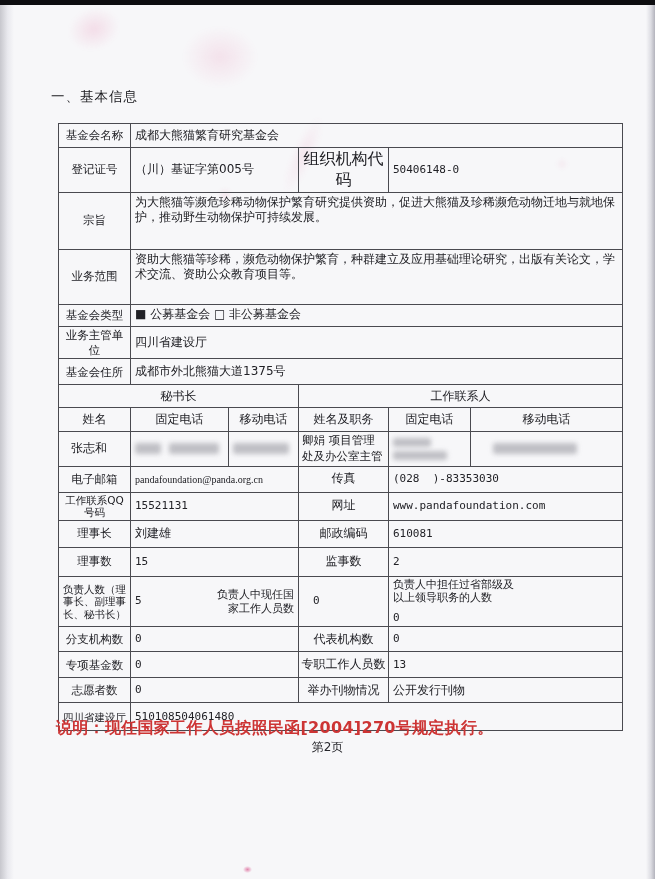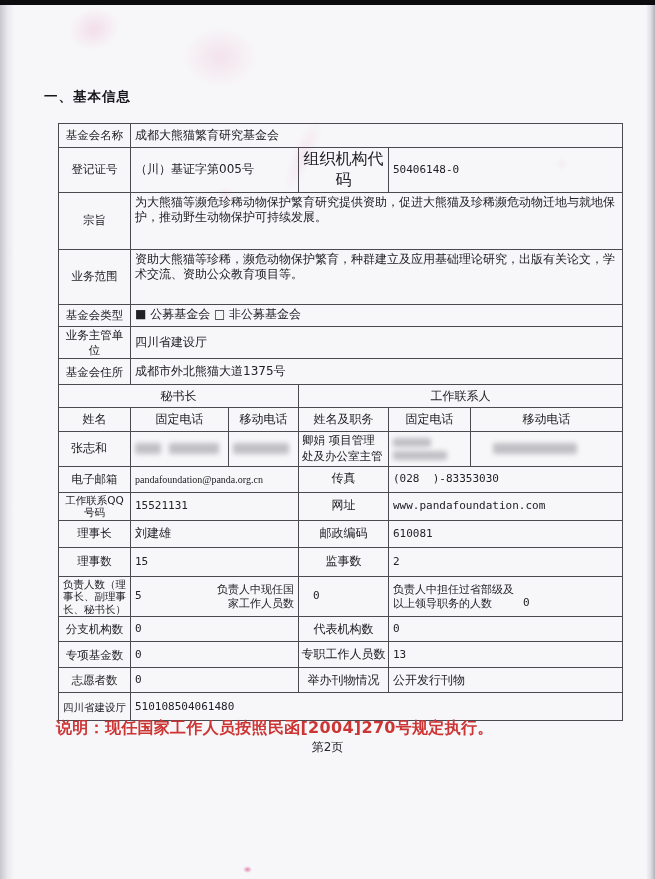--- a/index.html
+++ b/index.html
@@ -19,36 +19,36 @@
     background:radial-gradient(closest-side,rgba(226,110,160,.55),rgba(226,110,160,0));
     filter:blur(2px);}
   .s1{left:68px;top:8px;width:52px;height:42px;opacity:.35;transform:rotate(-18deg);}
   .s2{left:182px;top:26px;width:76px;height:62px;opacity:.28;}
   .s3{left:292px;top:112px;width:22px;height:86px;opacity:.22;transform:rotate(24deg);}
   .s4{left:218px;top:188px;width:14px;height:14px;opacity:.3;}
   .s5{left:556px;top:158px;width:12px;height:12px;opacity:.2;}
   .s6{left:243px;top:866px;width:9px;height:7px;opacity:.6;border-radius:40%;
     background:radial-gradient(closest-side,rgba(208,40,110,.9),rgba(208,40,110,0));filter:blur(.5px);}
 
-  .title{position:absolute;left:44px;top:88px;font-size:13.5px;font-weight:bold;
+  .title{position:absolute;left:51px;top:88px;font-size:13.5px;font-weight:normal;
     letter-spacing:1px;color:#17171b;}
 
   table.form{position:absolute;left:58px;top:123px;width:564px;
     border-collapse:collapse;table-layout:fixed;
     border:1.5px solid #3c3c42;}
   td{border:1px solid #4a4a50;font-size:12px;line-height:1.3;
     vertical-align:middle;padding:1px 4px;overflow:hidden;color:#212126;}
   td.lbl{text-align:center;font-size:11.5px;padding:1px 2px;}
   td.top{vertical-align:top;padding-top:2px;}
   td.ctr{text-align:center;}
   .mono{font-family:"DejaVu Sans Mono",monospace;font-size:11px;letter-spacing:0;}
   .mono-sm{font-family:Liberation Serif, serif;font-size:10px;white-space:pre;}
   .fund-unit{color:#d0342c;font-size:12.5px;}
   .flexcell{display:flex;align-items:center;justify-content:space-between;}
-  .flexcell2{display:flex;align-items:flex-end;gap:6px;}
+  .flexcell2{display:flex;align-items:flex-start;gap:6px;flex-direction:column;}
   .rlabel{width:84px;text-align:right;font-size:11px;line-height:1.25;color:#212126;}
   .rlabel2{width:124px;text-align:left;font-size:11px;line-height:1.25;color:#212126;}
   .blurbar{background:#b6b6bc;border-radius:2px;filter:blur(2.5px);opacity:.85;}
   .bb-row{display:flex;gap:8px;align-items:center;}
   .footnote{position:absolute;left:56px;top:718px;font-size:16px;font-weight:bold;
     color:#cd3434;letter-spacing:.3px;}
   .pageno{position:absolute;left:0;top:739px;width:655px;text-align:center;font-size:12px;color:#26262b;}
 </style>
 </head>
 <body>

